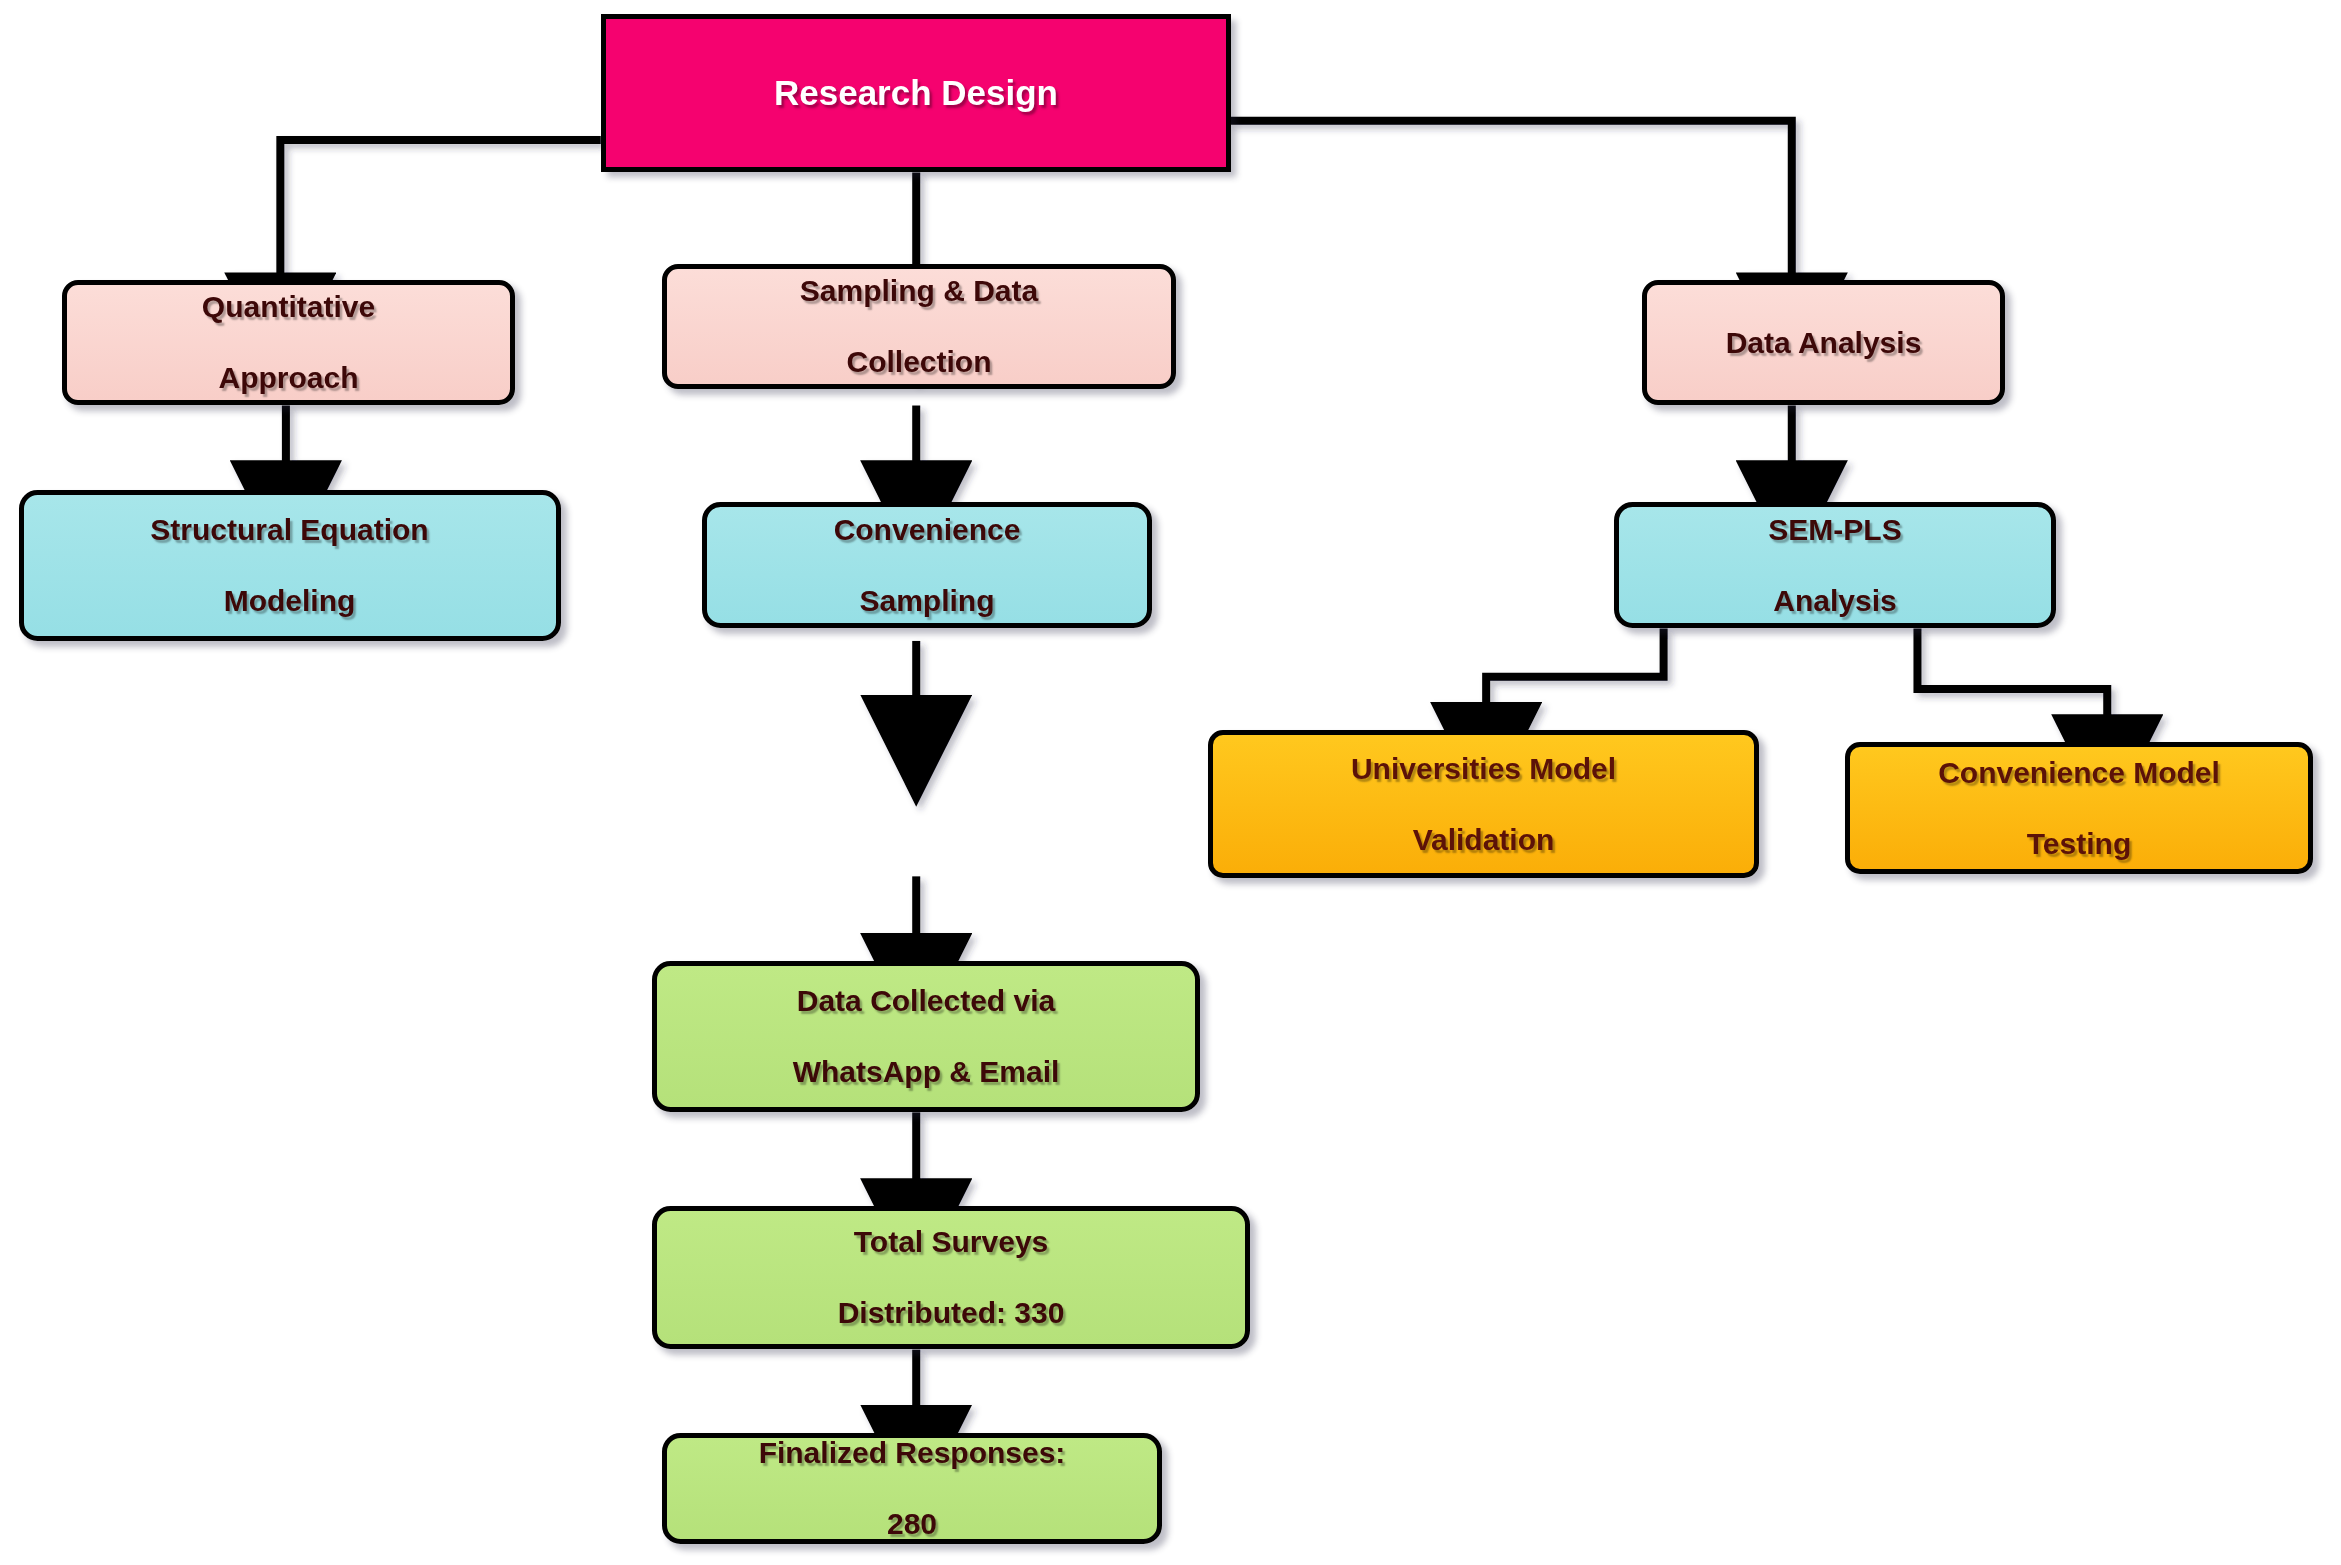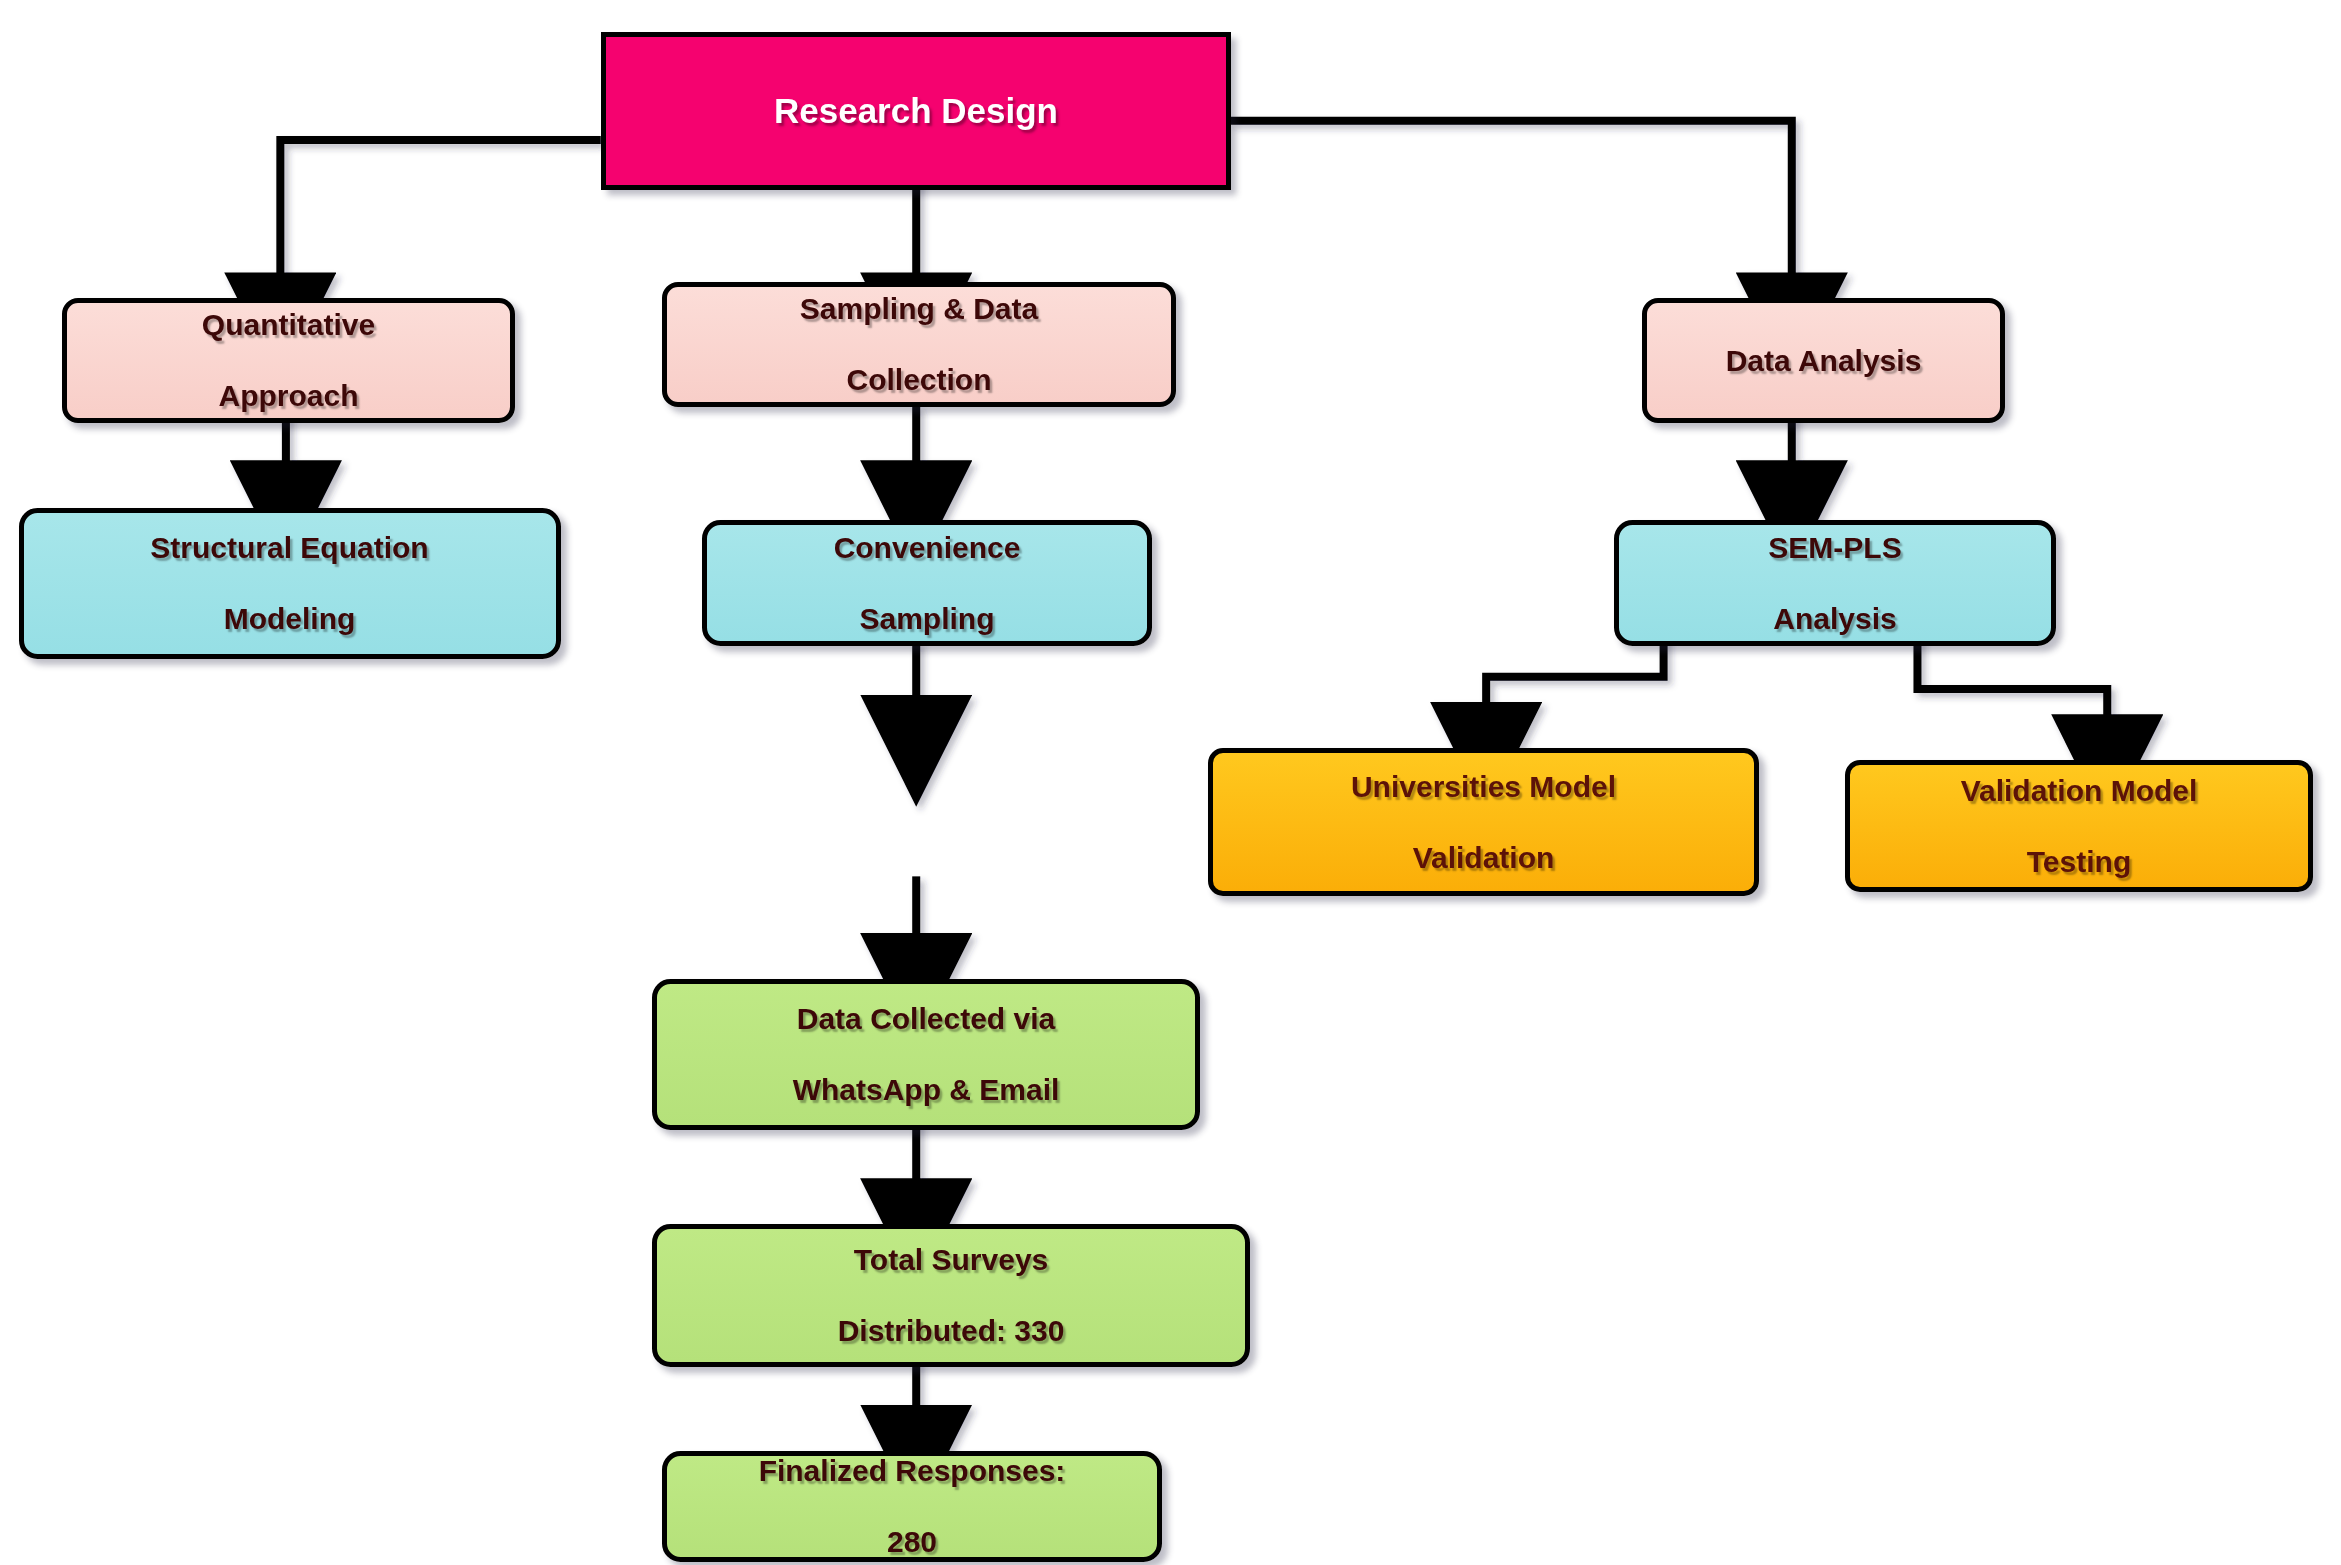--- a/index.html
+++ b/index.html
@@ -3,21 +3,21 @@
 <meta charset="utf-8">
 <style>
   html,body{margin:0;padding:0;background:#ffffff;}
   body{font-family:"Liberation Sans",sans-serif;}
   #stage{position:relative;width:2342px;height:1566px;background:#ffffff;overflow:hidden;}
   #wires{position:absolute;left:0;top:0;width:2342px;height:1566px;}
   .node{position:absolute;box-sizing:border-box;display:flex;align-items:center;
         justify-content:center;text-align:center;border:5.5px solid #000000;
         font-weight:bold;line-height:1.18;
         text-shadow:2.5px 2.5px 1.8px rgba(0,0,0,0.30);
-        box-shadow:5.5px 5.5px 6.2px rgba(40,40,70,0.30);z-index:5;margin-top:18px;}
+        box-shadow:5.5px 5.5px 6.2px rgba(40,40,70,0.30);z-index:5;}
   .node span{display:block;padding:0 6.2px;}
   .n-root{background:#F5026F;color:#ffffff;border-radius:0;font-size:35px;
           text-shadow:2.5px 2.5px 2.5px rgba(0,0,0,0.35);}
   .n-pink{background:linear-gradient(180deg,#FCDDD8 0%,#F8CEC8 100%);color:#3D0808;
           border-radius:16px;font-size:30px;}
   .n-cyan{background:linear-gradient(180deg,#A7E6EA 0%,#96DFE5 100%);color:#3D0808;
           border-radius:18.5px;font-size:30px;}
   .n-green{background:linear-gradient(180deg,#BFE985 0%,#B5E17A 100%);color:#3D0808;
            border-radius:18.5px;font-size:30px;}
   .n-orange{background:linear-gradient(180deg,#FFC81E 0%,#FBAE08 100%);color:#5C1208;
@@ -110,21 +110,21 @@
 
   <div class="node n-orange" style="left:1208px;top:730px;width:551px;height:148px;">
     <span>
       <span>Universities Model</span><br>
       <span>Validation</span>
     </span>
   </div>
 
   <div class="node n-orange" style="left:1845px;top:742px;width:468px;height:132px;">
     <span>
-      <span>Validation Model</span><br>
+      <span>Convenience Model</span><br>
       <span>Testing</span>
     </span>
   </div>
 
 
   <div class="node n-green" style="left:652px;top:961px;width:548px;height:151px;">
     <span>
       <span>Data Collected via</span><br>
       <span>WhatsApp &amp; Email</span>
     </span>

